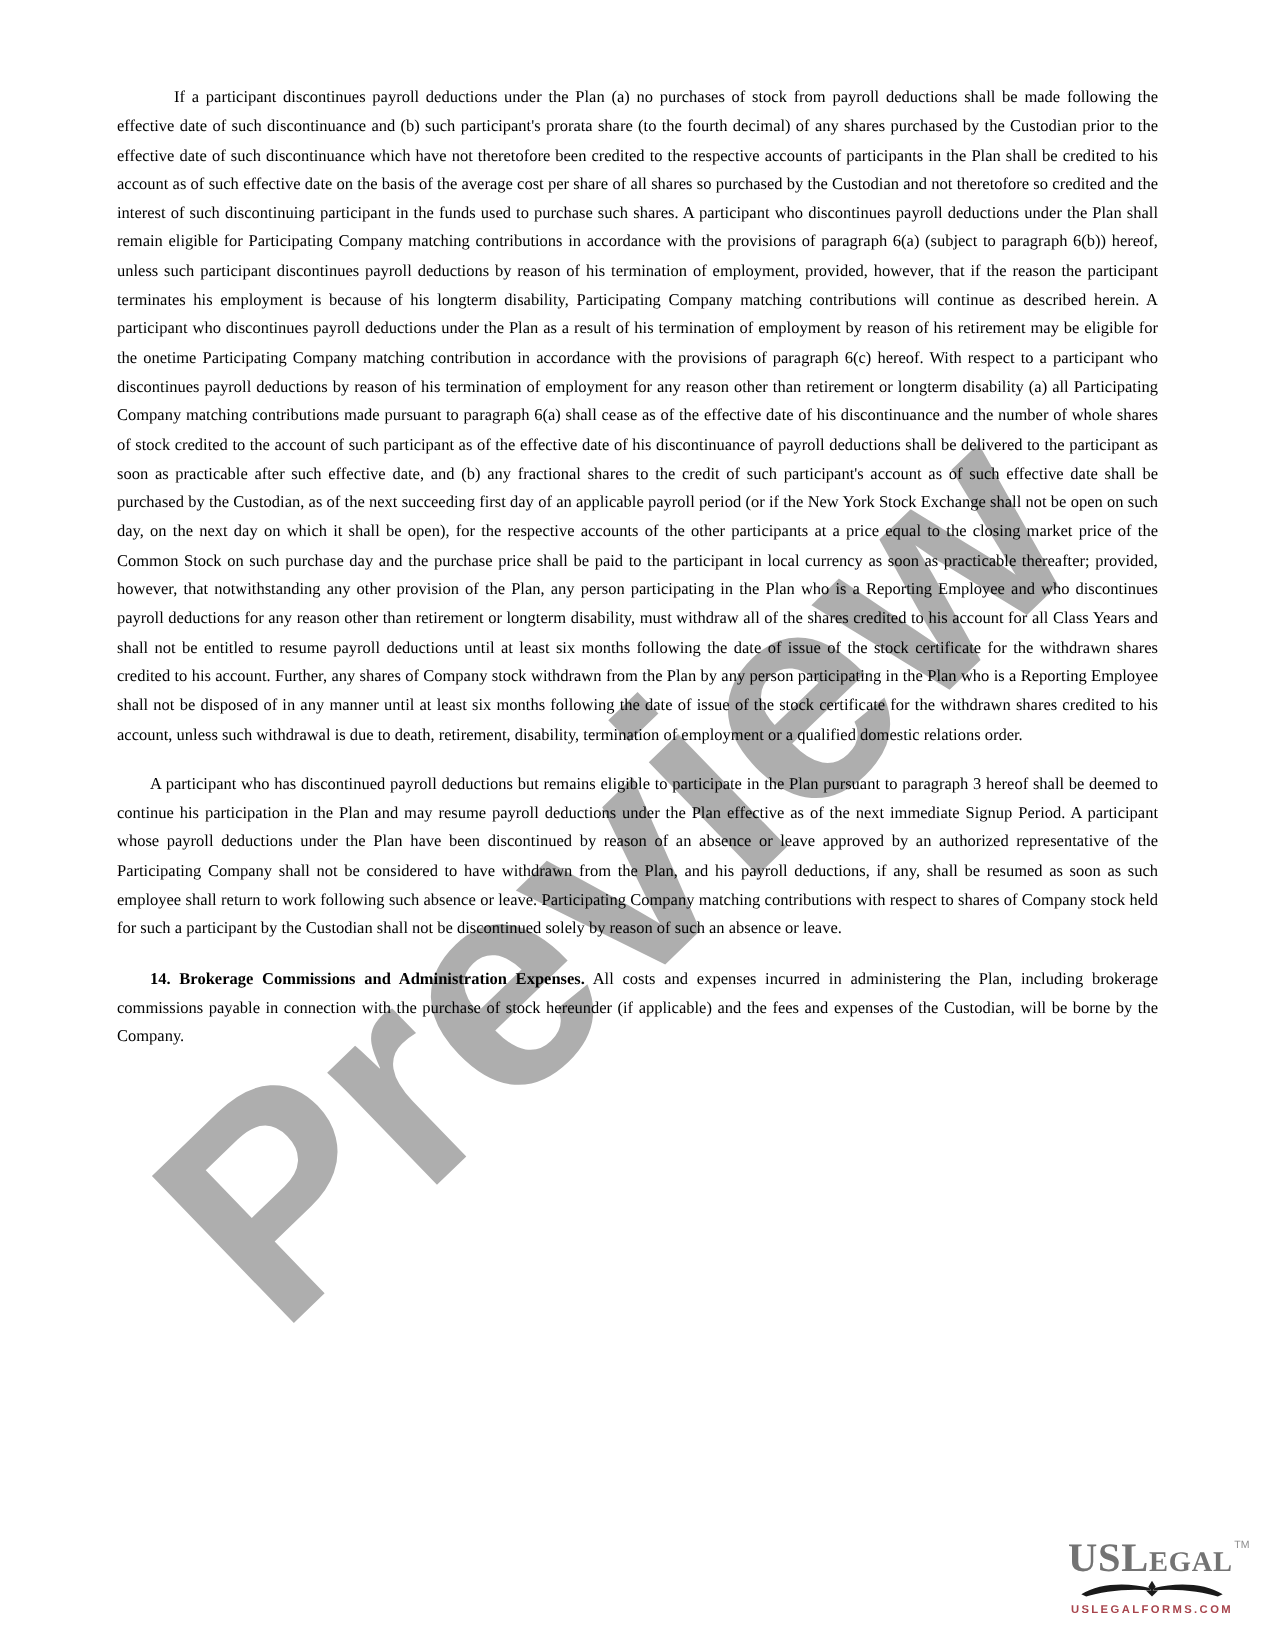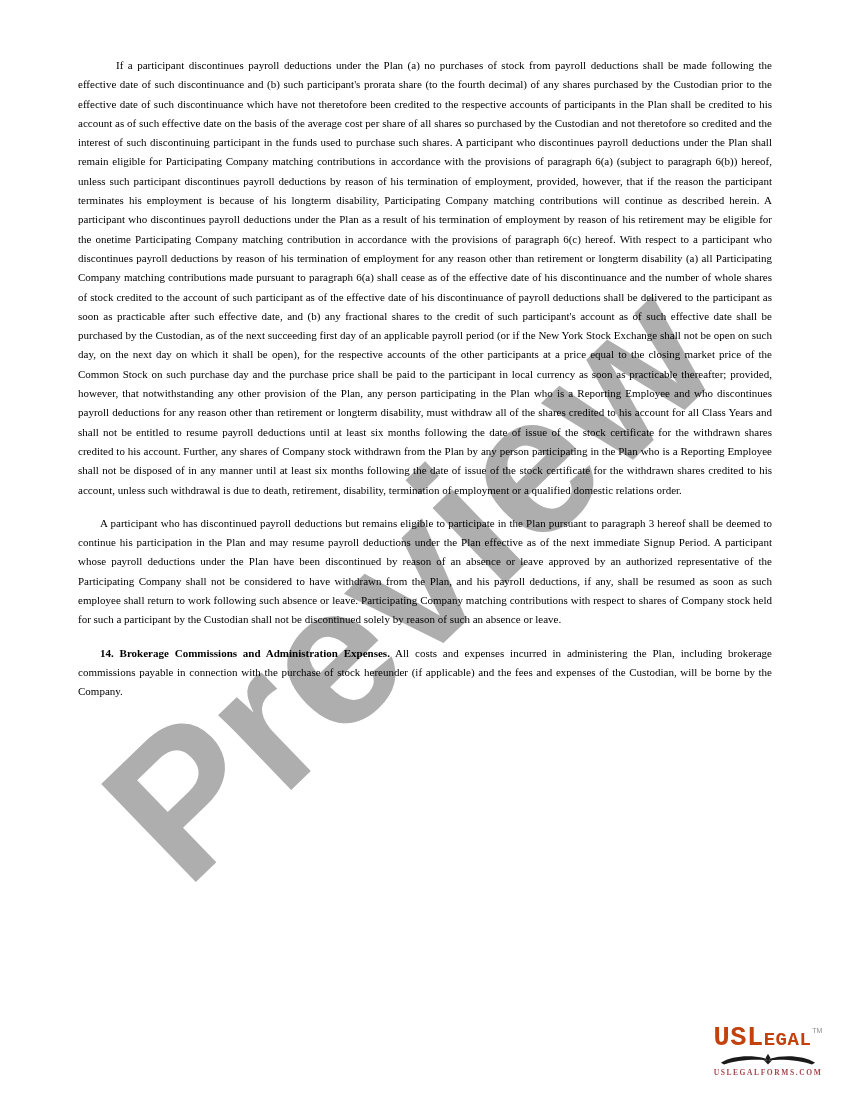--- a/index.html
+++ b/index.html
@@ -52,44 +52,44 @@
     top: 1025px;
     z-index: 1;
     text-align: center;
     width: 112px;
   }
   .logo-row {
     white-space: nowrap;
     line-height: 1;
   }
   .logo-text {
-    font-family: Liberation Mono, monospace;
+    font-family: Liberation Serif, serif;
     font-variant: small-caps;
     font-weight: bold;
     font-size: 27px;
     letter-spacing: 0.5px;
-    color: #c2410c;
+    color: #737373;
   }
   .logo-tm {
     font-family: "Liberation Sans", sans-serif;
     font-size: 7px;
     color: #8d8d8d;
     vertical-align: top;
     position: relative;
     top: 2px;
     margin-left: 1px;
   }
   .wings {
     display: block;
     margin: 1px auto 2px auto;
     width: 106px;
     height: 13px;
   }
   .logo-site {
-    font-family: Liberation Serif, serif;
+    font-family: Liberation Sans, sans-serif;
     font-weight: bold;
     font-size: 7.5px;
     letter-spacing: 1.6px;
     color: #a8444c;
     white-space: nowrap;
   }
 </style>
 </head>
 <body>
 

